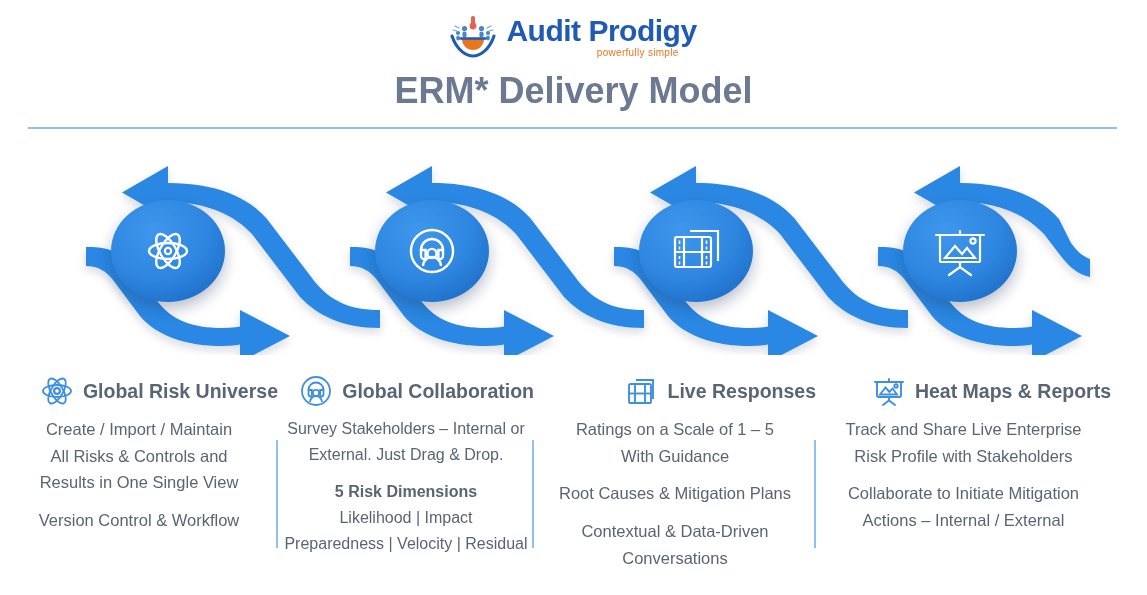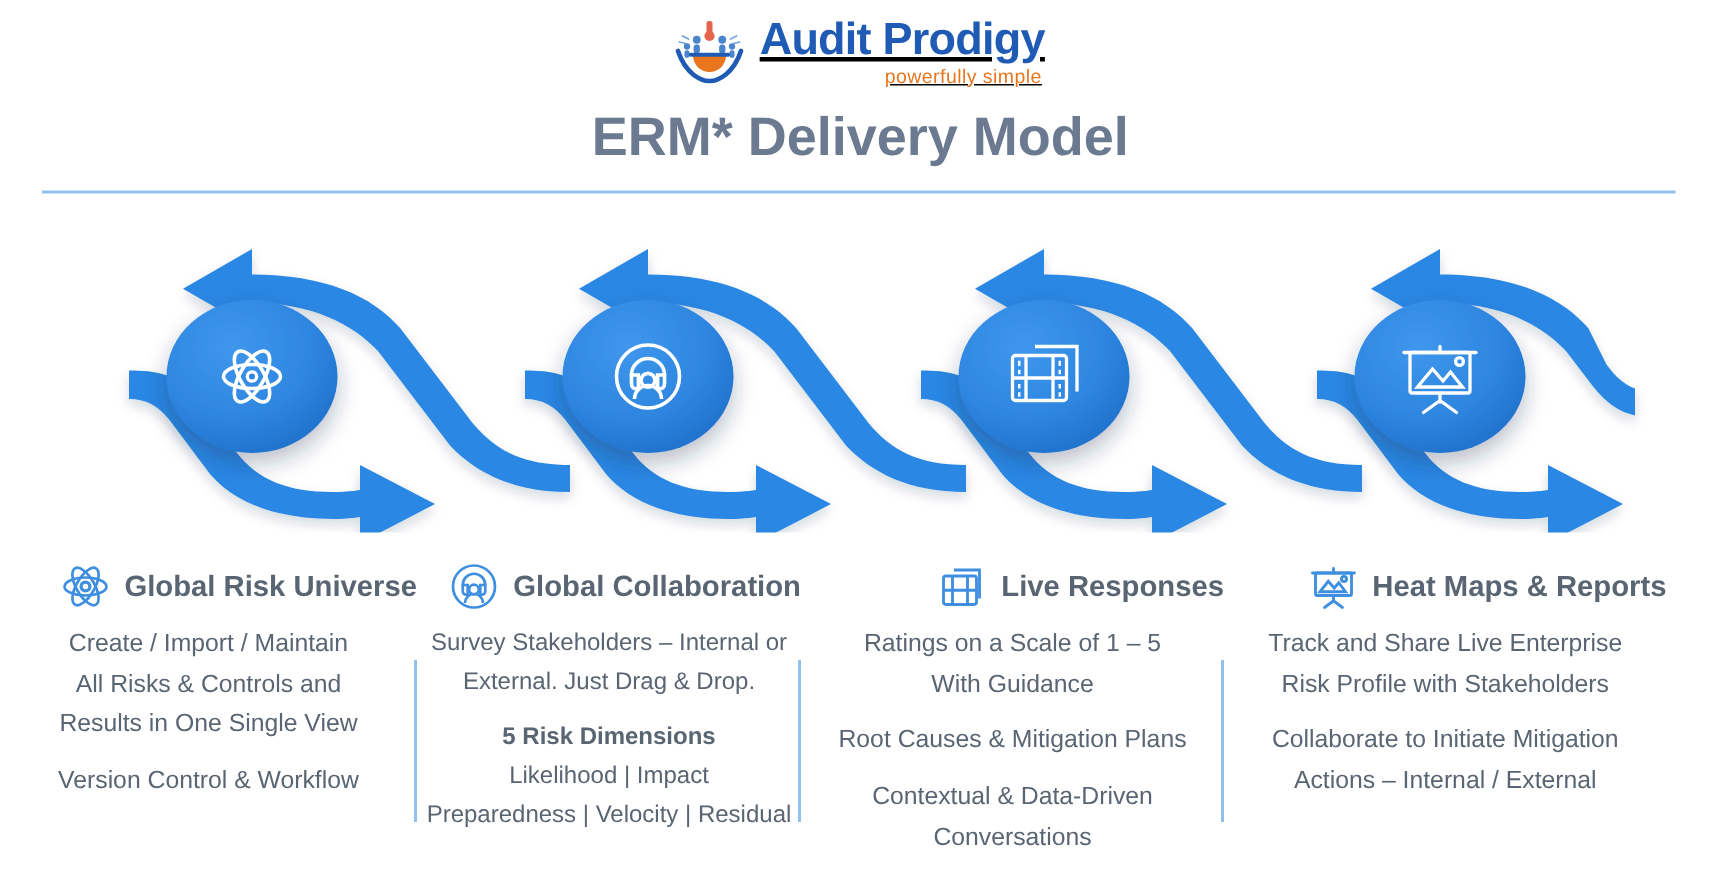--- a/index.html
+++ b/index.html
@@ -7,32 +7,31 @@
     width:1147px;height:595px;
     background:#ffffff;
     font-family:"Liberation Sans", sans-serif;
     overflow:hidden;
     position:relative;
   }
 
   
   .brand{
     position:absolute; top:10px; left:0; right:0;
-    display:flex; align-items:center; justify-content:center; gap:10px;
+    display:flex; align-items:flex-end; justify-content:center; gap:10px;
     height:48px;
-    text-decoration:underline;
   }
   .brand-mark{width:46px;height:44px;display:block;}
   .brand-text{display:flex;flex-direction:column;align-items:flex-start;line-height:1;}
   .brand-name{
     font-size:30px;font-weight:bold;color:#1f5bb5;letter-spacing:-0.5px;
   }
   .brand-tag{
-    font-size:13px;color:#e8761e;letter-spacing:.3px;
-    align-self:flex-end;margin-top:2px;margin-right:2px;
+    font-size:10px;color:#e8761e;letter-spacing:.3px;
+    align-self:flex-end;margin-top:2px;margin-right:18px;
   }
 
   .page-title{
     position:absolute;top:70px;left:0;right:0;text-align:center;
     font-size:36px;font-weight:bold;color:#6b7a90;letter-spacing:0px;
   }
   .title-rule{
     position:absolute;top:127px;left:28px;width:1089px;height:2px;
     background:#8fc0ee;
   }

